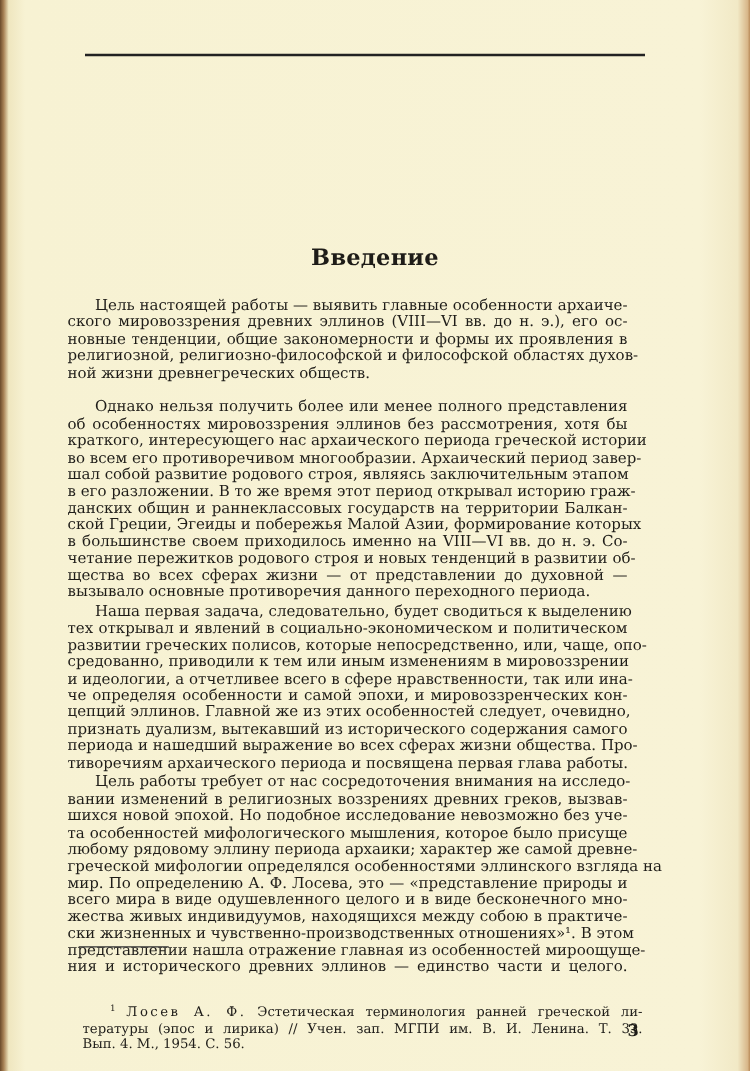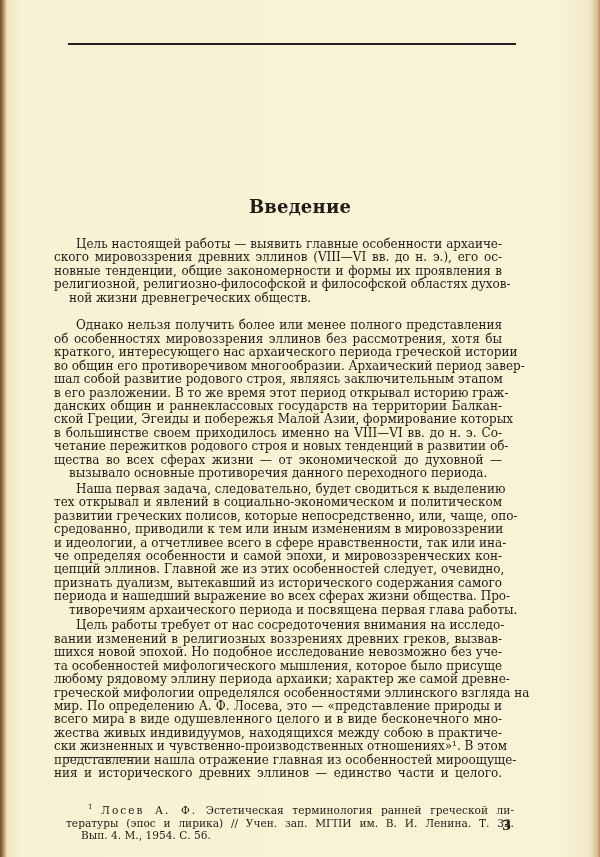--- a/index.html
+++ b/index.html
@@ -23,21 +23,21 @@
     text-align: center; font-weight: bold; font-size: 18px;
     letter-spacing: 0.2px;
   }
   .body {
     position: absolute; left: 54px; width: 448px; top: 238px;
     font-size: 12px; line-height: 13.45px;
     text-align: justify;
   }
   .para { margin: 0 0 2px 0; text-indent: 22px; }
   .line { display: block; text-align: justify; text-align-last: justify; white-space: nowrap; }
-  .line.last { text-align-last: left; margin-left: 15px; }
+  .line.last { text-align-last: left; }
   .fn-rule {
     position: absolute; left: 63px; top: 757px; width: 72px; height: 1px;
     background: #333;
   }
   .footnote {
     position: absolute; left: 66px; top: 804px; width: 448px;
     font-size: 10.6px; line-height: 12.6px;
   }
   .page-number {
     position: absolute; left: 502px; top: 818px;
@@ -59,28 +59,28 @@
       <span class="line" style="padding-left: 22px; box-sizing: border-box;">Цель настоящей работы — выявить главные особенности архаиче-</span>
       <span class="line">ского мировоззрения древних эллинов (VIII—VI вв. до н. э.), его ос-</span>
       <span class="line">новные тенденции, общие закономерности и формы их проявления в</span>
       <span class="line">религиозной, религиозно-философской и философской областях духов-</span>
       <span class="line last">ной жизни древнегреческих обществ.</span>
     </div>
     <div class="para" style="text-indent: 0px;">
       <span class="line" style="padding-left: 22px; box-sizing: border-box; margin-top: 14px;">Однако нельзя получить более или менее полного представления</span>
       <span class="line">об особенностях мировоззрения эллинов без рассмотрения, хотя бы</span>
       <span class="line">краткого, интересующего нас архаического периода греческой истории</span>
-      <span class="line">во общин его противоречивом многообразии. Архаический период завер-</span>
+      <span class="line">во всем его противоречивом многообразии. Архаический период завер-</span>
       <span class="line">шал собой развитие родового строя, являясь заключительным этапом</span>
       <span class="line">в его разложении. В то же время этот период открывал историю граж-</span>
       <span class="line">данских общин и раннеклассовых государств на территории Балкан-</span>
       <span class="line">ской Греции, Эгеиды и побережья Малой Азии, формирование которых</span>
       <span class="line">в большинстве своем приходилось именно на VIII—VI вв. до н. э. Со-</span>
       <span class="line">четание пережитков родового строя и новых тенденций в развитии об-</span>
-      <span class="line">щества во всех сферах жизни — от экономической до духовной —</span>
+      <span class="line">щества во всех сферах жизни — от представлении до духовной —</span>
       <span class="line last">вызывало основные противоречия данного переходного периода.</span>
     </div>
     <div class="para" style="text-indent: 0px;">
       <span class="line" style="padding-left: 22px; box-sizing: border-box;">Наша первая задача, следовательно, будет сводиться к выделению</span>
       <span class="line">тех открывал и явлений в социально-экономическом и политическом</span>
       <span class="line">развитии греческих полисов, которые непосредственно, или, чаще, опо-</span>
       <span class="line">средованно, приводили к тем или иным изменениям в мировоззрении</span>
       <span class="line">и идеологии, а отчетливее всего в сфере нравственности, так или ина-</span>
       <span class="line">че определяя особенности и самой эпохи, и мировоззренческих кон-</span>
       <span class="line">цепций эллинов. Главной же из этих особенностей следует, очевидно,</span>

